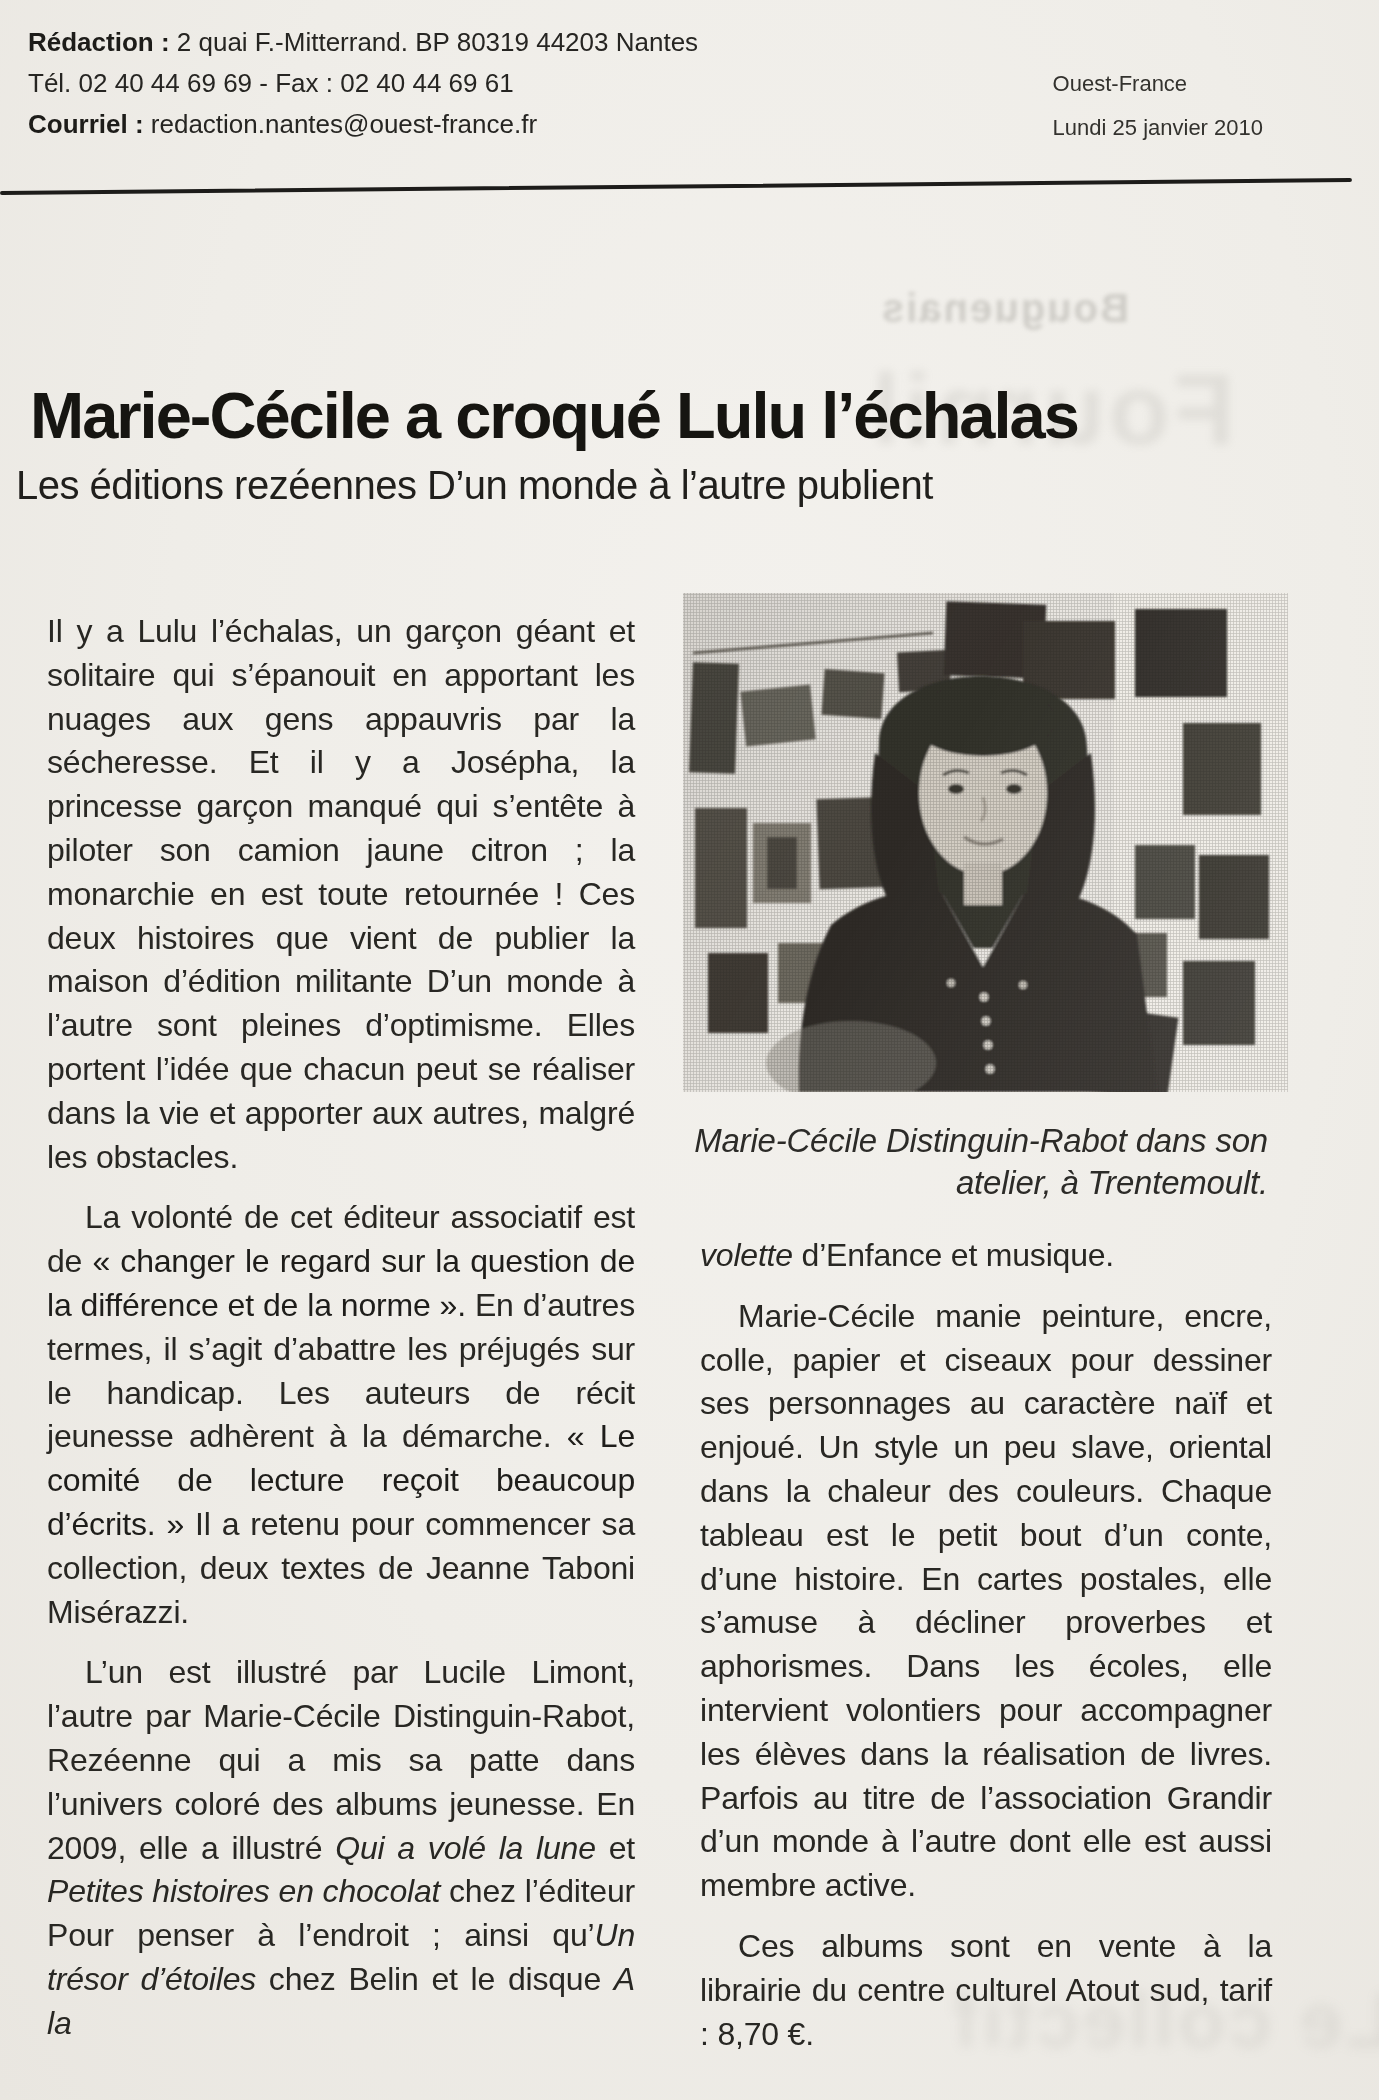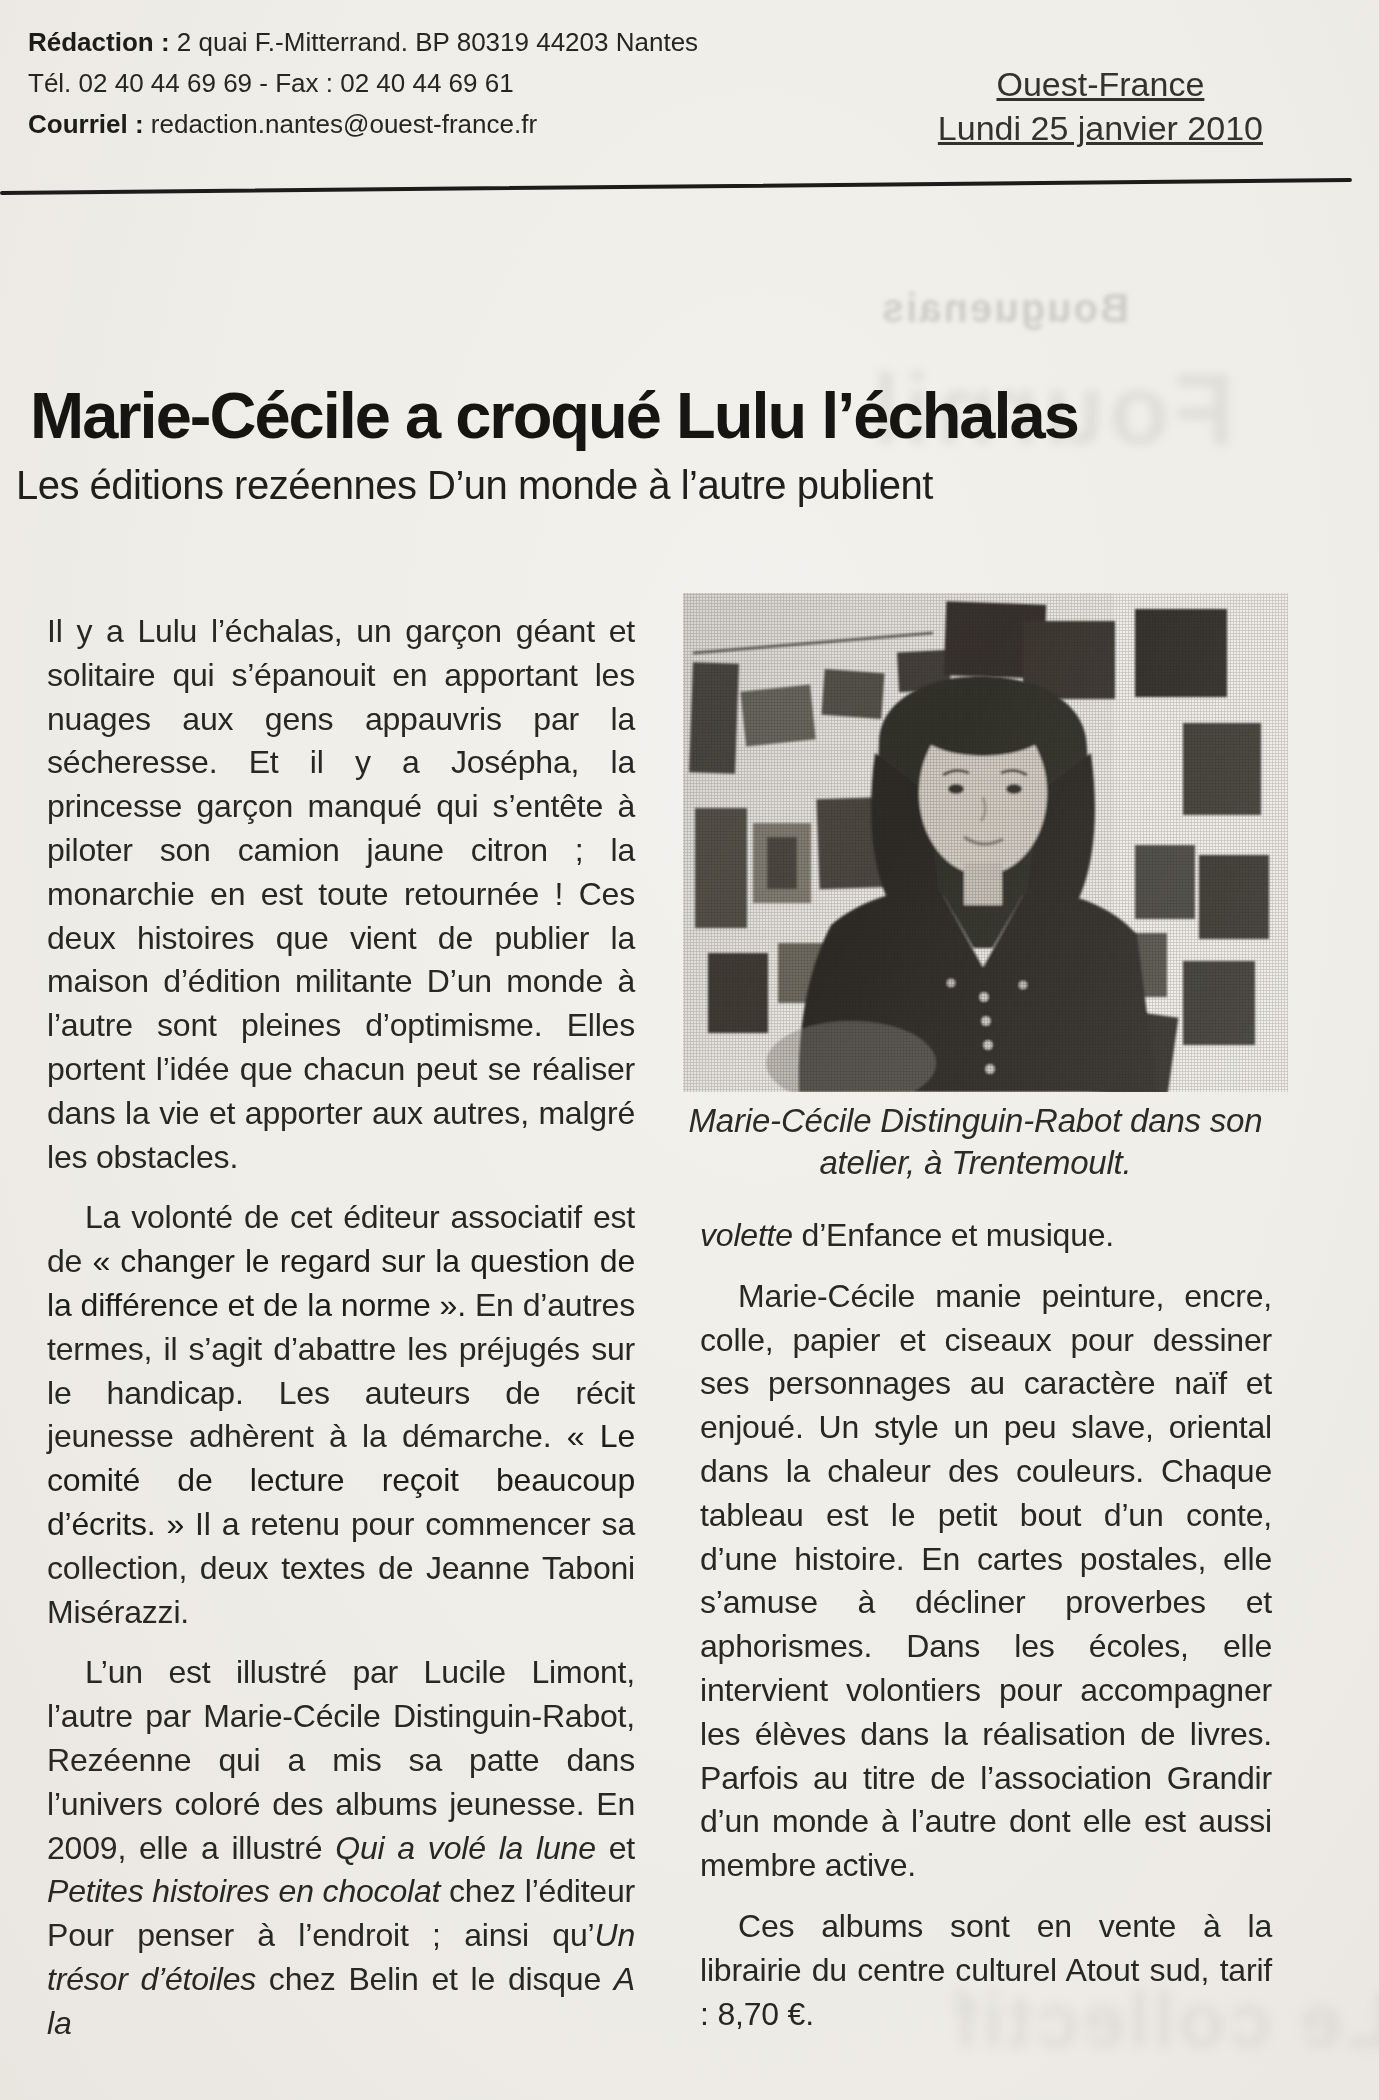--- a/index.html
+++ b/index.html
@@ -4,21 +4,21 @@
 <style>
   html,body{margin:0;padding:0;background:#dddbd6;}
   .page{
     position:relative;width:1379px;height:2100px;overflow:hidden;
     background:radial-gradient(ellipse at 55% 35%, #f3f1ed 0%, #efede8 55%, #e9e6e0 100%);
     font-family:"Liberation Sans", sans-serif;color:#2b2a26;
   }
   
   .masthead-left{position:absolute;left:28px;top:22px;font-size:26px;line-height:41px;color:#262522;}
   .masthead-left .lbl{font-weight:bold;color:#1d1c19;}
-  .masthead-right{position:absolute;right:116px;top:62px;text-align:center;font-size:34px;line-height:44px;color:#33322e;text-decoration:underline;}
+  .masthead-right{position:absolute;right:116px;top:62px;text-align:left;font-size:22px;line-height:44px;color:#33322e;}
   .divider{position:absolute;left:0;top:191px;width:1352px;height:4px;background:#1d1c1a;
     transform:rotate(-0.55deg);transform-origin:left center;border-radius:2px;}
   
   .ghost{position:absolute;transform:scaleX(-1);font-weight:bold;color:#8f8d86;pointer-events:none;white-space:nowrap;}
   .ghost-small{left:880px;top:286px;font-size:40px;opacity:.35;filter:blur(2px);letter-spacing:2px;}
   .ghost-large{left:868px;top:352px;font-size:100px;opacity:.16;filter:blur(5px);letter-spacing:4px;}
   .ghost-bottom{left:950px;top:1975px;font-size:78px;opacity:.14;filter:blur(6px);letter-spacing:3px;}
   
   .headline{position:absolute;left:30px;top:378px;width:1180px;font-size:65px;font-weight:bold;
     letter-spacing:-2px;color:#161511;}
@@ -33,22 +33,22 @@
   .run-italic{font-style:italic;}
   .left-col{left:30px;width:622px;height:1495px;overflow:hidden;}
   .right-col{left:683px;width:606px;height:1500px;}
   
   .photo{position:relative;width:605px;height:499px;background:#e7e4de;overflow:hidden;}
   .halftone{position:absolute;inset:0;
     background-image:radial-gradient(rgba(32,30,26,0.20) 0.9px, rgba(0,0,0,0) 1.35px);
     background-size:3px 3px;}
   .photo-shade{position:absolute;inset:0;
     background:linear-gradient(120deg, rgba(60,56,50,0.10) 0%, rgba(0,0,0,0) 40%, rgba(255,255,255,0.12) 100%);}
-  .caption{margin-top:8px;width:585px;font-style:italic;font-size:33px;line-height:42px;
-    color:#2c2b28;text-align:center;}
+  .caption{margin-top:28px;width:585px;font-style:italic;font-size:33px;line-height:42px;
+    color:#2c2b28;text-align:right;}
   .right-paras{margin-top:30px;}
 </style>
 </head>
 <body>
 
 <div class="page">
 
   <div class="masthead-left">
     <div><span class="lbl">Rédaction :</span><span> 2 quai F.-Mitterrand. BP 80319 44203 Nantes</span></div>
     <div>Tél. 02 40 44 69 69 - Fax : 02 40 44 69 61</div>

